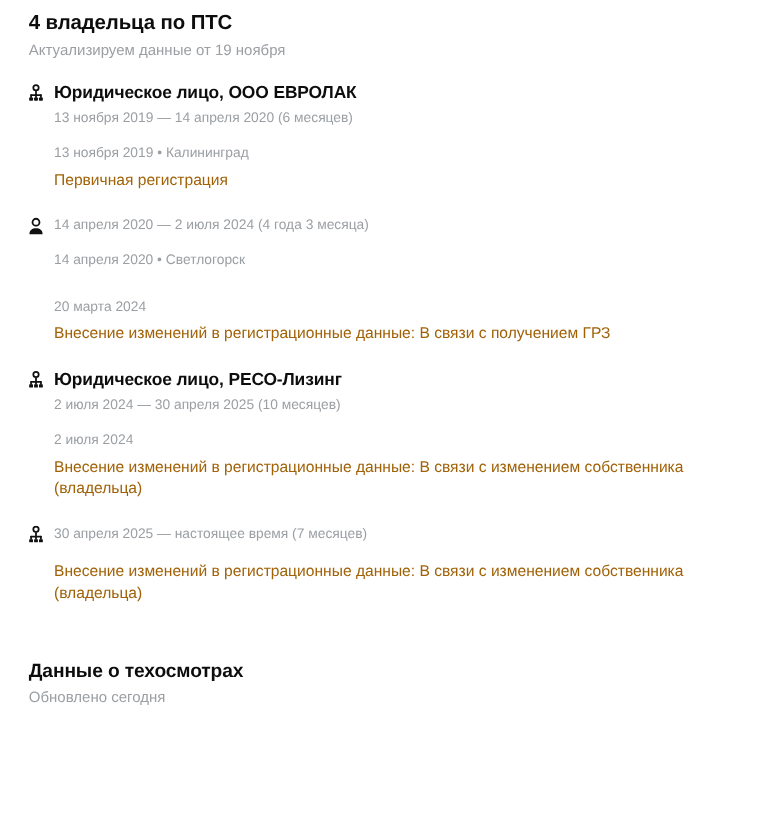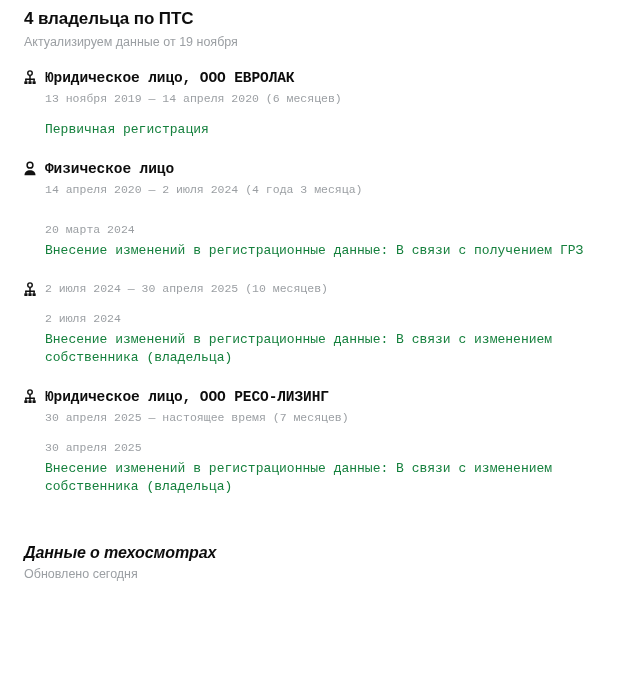--- a/index.html
+++ b/index.html
@@ -38,21 +38,20 @@
     margin-top: 3px;
   }
 
   
   .owners {
     margin-top: 18px;
   }
   .owner {
     position: relative;
     padding-left: 21px;
-    font-family: Liberation Mono, monospace;
   }
   .owner + .owner {
     margin-top: 21px;
   }
 
   .owner-icon {
     position: absolute;
     left: -2px;
     top: 1px;
     width: 16px;
@@ -80,37 +79,36 @@
   .event + .event {
     margin-top: 24px;
   }
   .event-meta {
     font-size: 11.5px;
     color: #9b9fa3;
     line-height: 15px;
   }
   .event-text {
     font-size: 13px;
-    color: #15803d;
+    color: #a16207;
     line-height: 18px;
     margin-top: 5px;
     max-width: 540px;
   }
 
   
   .inspections {
     margin-top: 46px;
   }
   .insp-title {
     font-size: 16px;
     font-weight: bold;
     color: #0d0d0d;
     line-height: 21px;
     letter-spacing: -0.1px;
-    font-style: italic;
   }
   .insp-sub {
     font-size: 12.5px;
     color: #9b9fa3;
     line-height: 18px;
     margin-top: 2px;
   }
 </style>
 </head>
 <body>
@@ -131,77 +129,77 @@
             <path d="M12.1 9.2 V11.1" stroke="#111" stroke-width="1.45" stroke-linecap="round"></path>
             <path d="M8 9.2 V11.1" stroke="#111" stroke-width="1.45" stroke-linecap="round"></path>
             <rect x="2.3" y="11.3" width="3.2" height="2.6" rx="0.5" fill="#111"></rect>
             <rect x="6.4" y="11.3" width="3.2" height="2.6" rx="0.5" fill="#111"></rect>
             <rect x="10.5" y="11.3" width="3.2" height="2.6" rx="0.5" fill="#111"></rect>
           </svg>
           <div class="owner-title">Юридическое лицо, ООО ЕВРОЛАК</div>
           <div class="owner-period">13 ноября 2019 — 14 апреля 2020 (6 месяцев)</div>
           <div class="events">
             <div class="event">
+              <div class="event-meta">13 ноября 2019 • Калининград</div>
               <div class="event-text">Первичная регистрация</div>
             </div>
           </div>
         </div>
         <div class="owner">
           <svg class="owner-icon" viewBox="0 0 16 16" fill="none" xmlns="http://www.w3.org/2000/svg">
             <circle cx="8" cy="4.2" r="2.9" stroke="#111" stroke-width="1.5"></circle>
             <path d="M2.5 14.2 C2.5 10.9 4.9 9.3 8 9.3 C11.1 9.3 13.5 10.9 13.5 14.2 Z" fill="#111"></path>
           </svg>
-          <div class="owner-title">Физическое лицо</div>
           <div class="owner-period">14 апреля 2020 — 2 июля 2024 (4 года 3 месяца)</div>
           <div class="events">
             <div class="event">
+              <div class="event-meta">14 апреля 2020 • Светлогорск</div>
             </div>
             <div class="event">
               <div class="event-meta">20 марта 2024</div>
               <div class="event-text">Внесение изменений в регистрационные данные: В связи с получением ГРЗ</div>
             </div>
           </div>
         </div>
         <div class="owner">
           <svg class="owner-icon" viewBox="0 0 16 16" fill="none" xmlns="http://www.w3.org/2000/svg">
             <circle cx="8" cy="3.1" r="2.25" stroke="#111" stroke-width="1.45"></circle>
             <path d="M8 6.3 V9.1" stroke="#111" stroke-width="1.45" stroke-linecap="round"></path>
             <path d="M3.9 9.2 H12.1" stroke="#111" stroke-width="1.45" stroke-linecap="round"></path>
             <path d="M3.9 9.2 V11.1" stroke="#111" stroke-width="1.45" stroke-linecap="round"></path>
             <path d="M12.1 9.2 V11.1" stroke="#111" stroke-width="1.45" stroke-linecap="round"></path>
             <path d="M8 9.2 V11.1" stroke="#111" stroke-width="1.45" stroke-linecap="round"></path>
             <rect x="2.3" y="11.3" width="3.2" height="2.6" rx="0.5" fill="#111"></rect>
             <rect x="6.4" y="11.3" width="3.2" height="2.6" rx="0.5" fill="#111"></rect>
             <rect x="10.5" y="11.3" width="3.2" height="2.6" rx="0.5" fill="#111"></rect>
           </svg>
+          <div class="owner-title">Юридическое лицо, РЕСО-Лизинг</div>
           <div class="owner-period">2 июля 2024 — 30 апреля 2025 (10 месяцев)</div>
           <div class="events">
             <div class="event">
               <div class="event-meta">2 июля 2024</div>
               <div class="event-text">Внесение изменений в регистрационные данные: В связи с изменением собственника (владельца)</div>
             </div>
           </div>
         </div>
         <div class="owner">
           <svg class="owner-icon" viewBox="0 0 16 16" fill="none" xmlns="http://www.w3.org/2000/svg">
             <circle cx="8" cy="3.1" r="2.25" stroke="#111" stroke-width="1.45"></circle>
             <path d="M8 6.3 V9.1" stroke="#111" stroke-width="1.45" stroke-linecap="round"></path>
             <path d="M3.9 9.2 H12.1" stroke="#111" stroke-width="1.45" stroke-linecap="round"></path>
             <path d="M3.9 9.2 V11.1" stroke="#111" stroke-width="1.45" stroke-linecap="round"></path>
             <path d="M12.1 9.2 V11.1" stroke="#111" stroke-width="1.45" stroke-linecap="round"></path>
             <path d="M8 9.2 V11.1" stroke="#111" stroke-width="1.45" stroke-linecap="round"></path>
             <rect x="2.3" y="11.3" width="3.2" height="2.6" rx="0.5" fill="#111"></rect>
             <rect x="6.4" y="11.3" width="3.2" height="2.6" rx="0.5" fill="#111"></rect>
             <rect x="10.5" y="11.3" width="3.2" height="2.6" rx="0.5" fill="#111"></rect>
           </svg>
-          <div class="owner-title">Юридическое лицо, ООО РЕСО-ЛИЗИНГ</div>
           <div class="owner-period">30 апреля 2025 — настоящее время (7 месяцев)</div>
           <div class="events">
             <div class="event">
-              <div class="event-meta">30 апреля 2025</div>
               <div class="event-text">Внесение изменений в регистрационные данные: В связи с изменением собственника (владельца)</div>
             </div>
           </div>
         </div>
       </div>
   </div>
 
   <div class="inspections">
     <div class="insp-title">Данные о техосмотрах</div>
     <div class="insp-sub">Обновлено сегодня</div>

